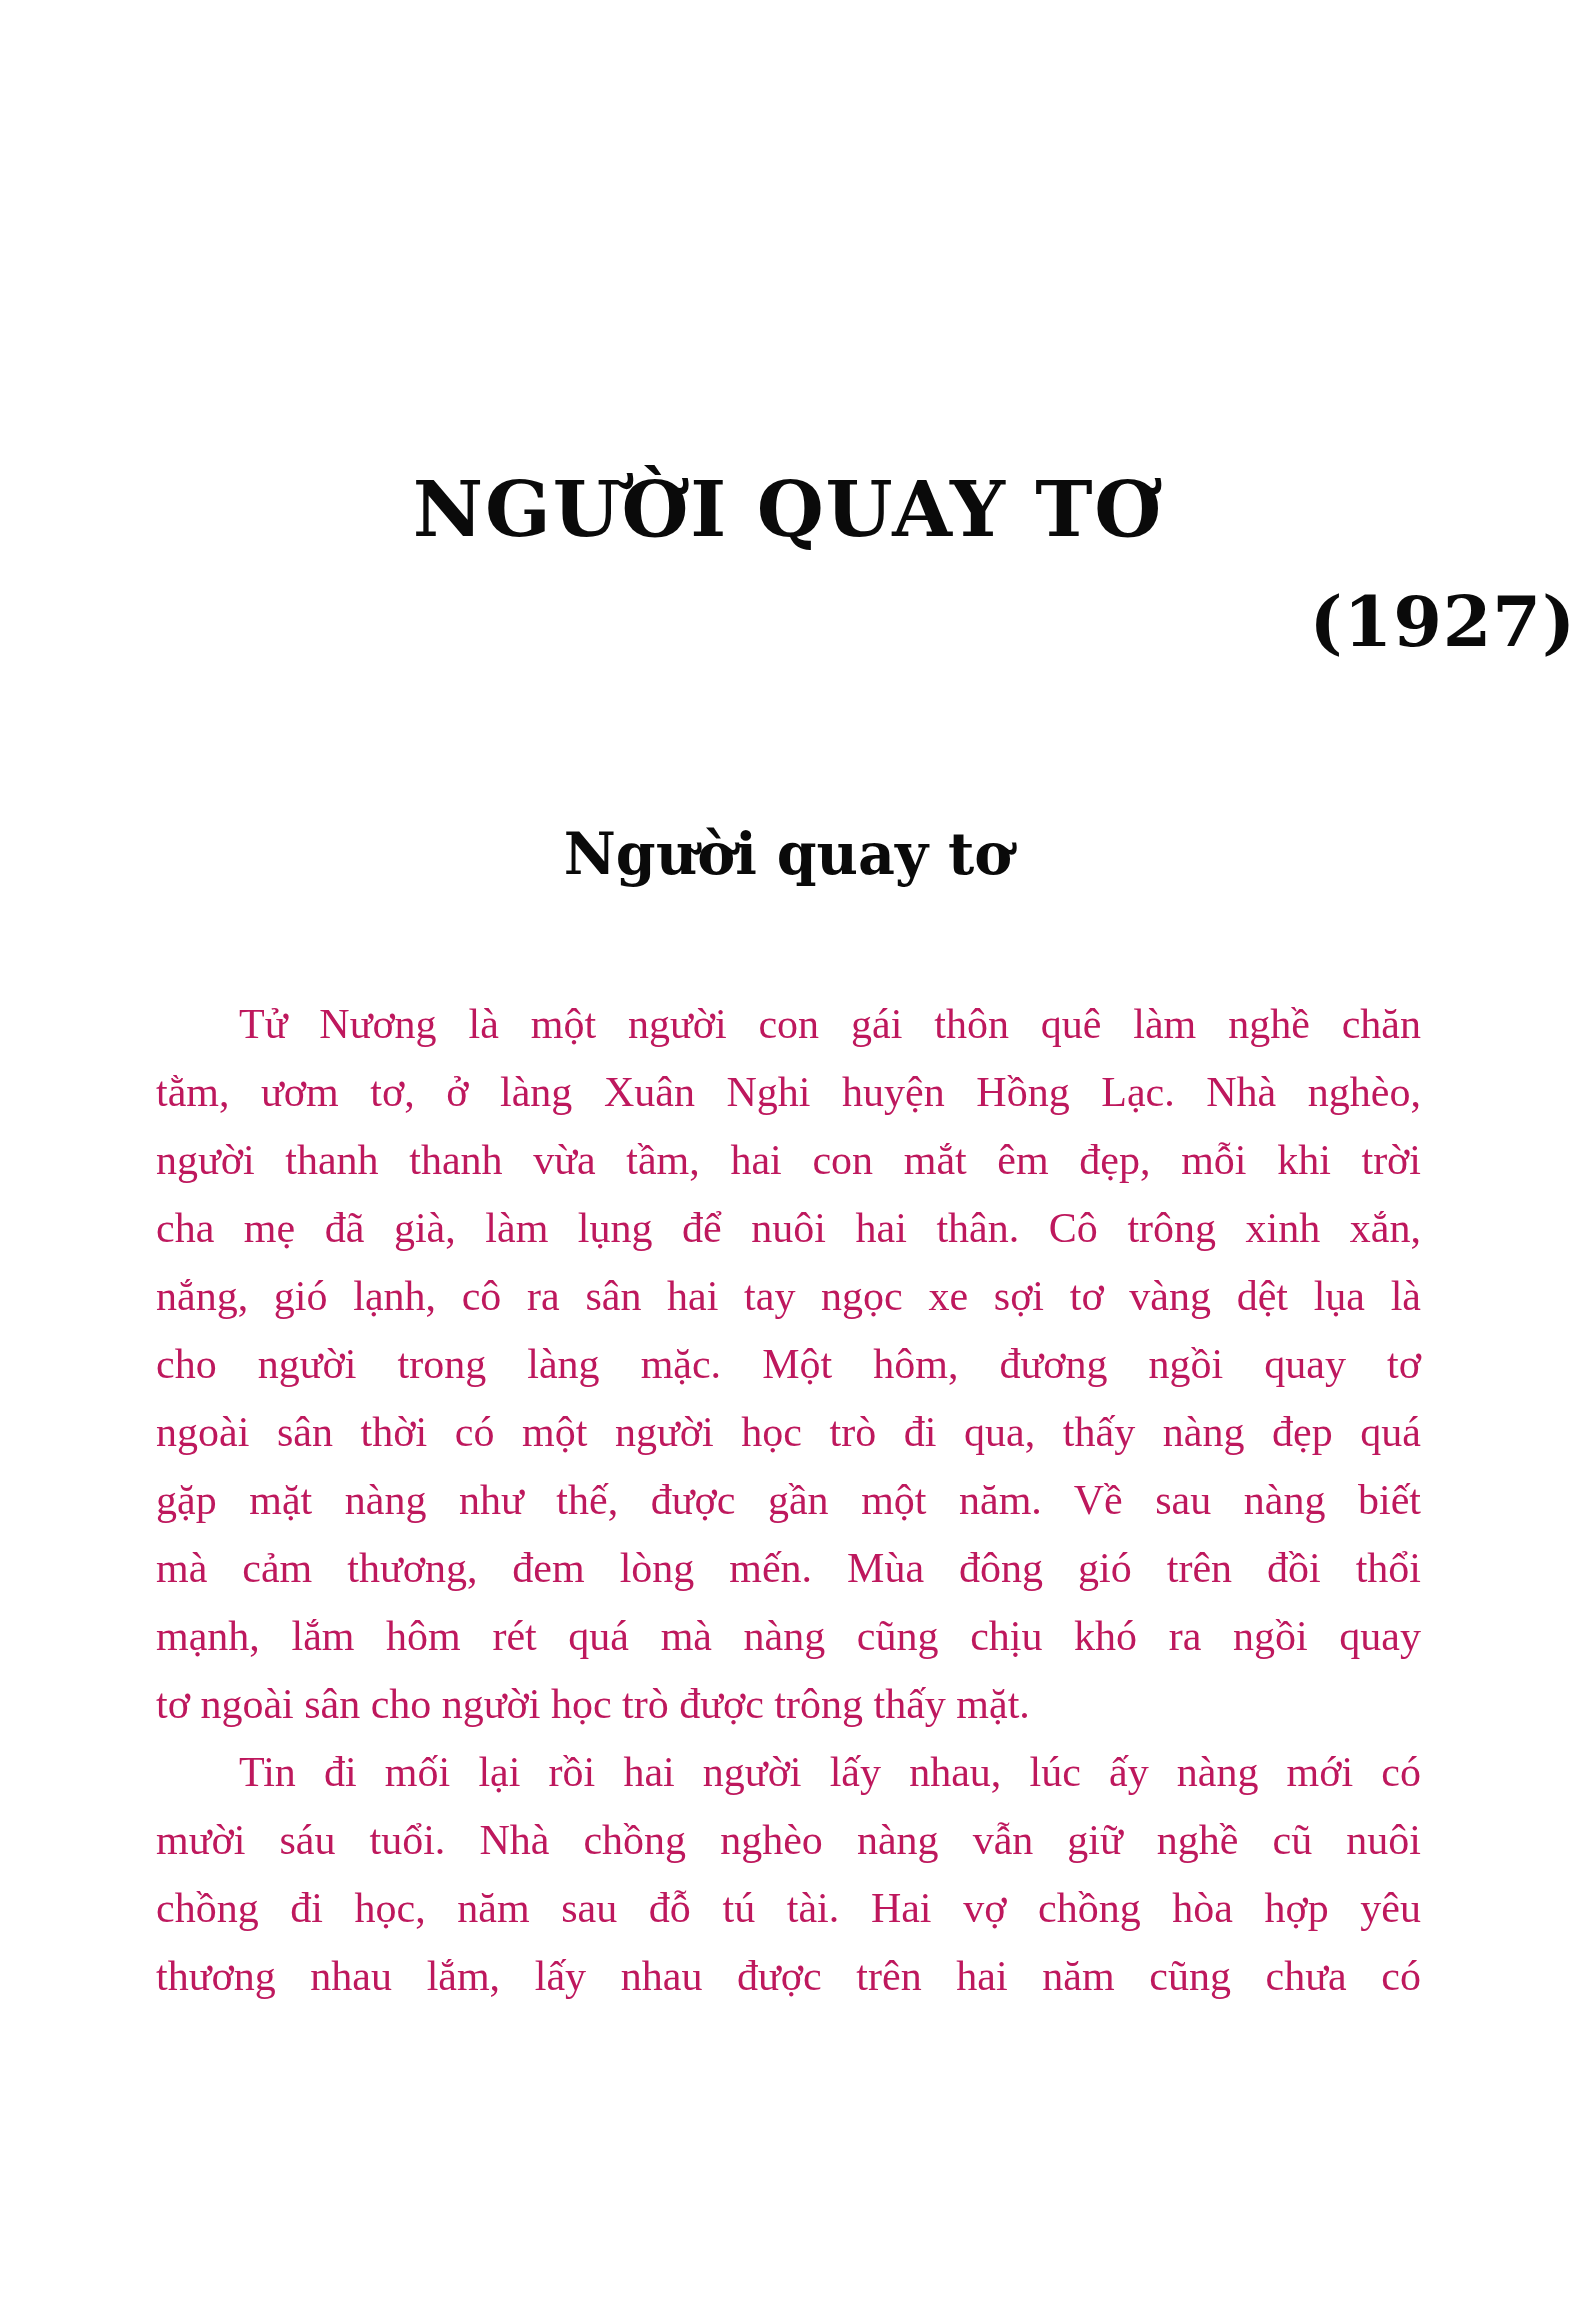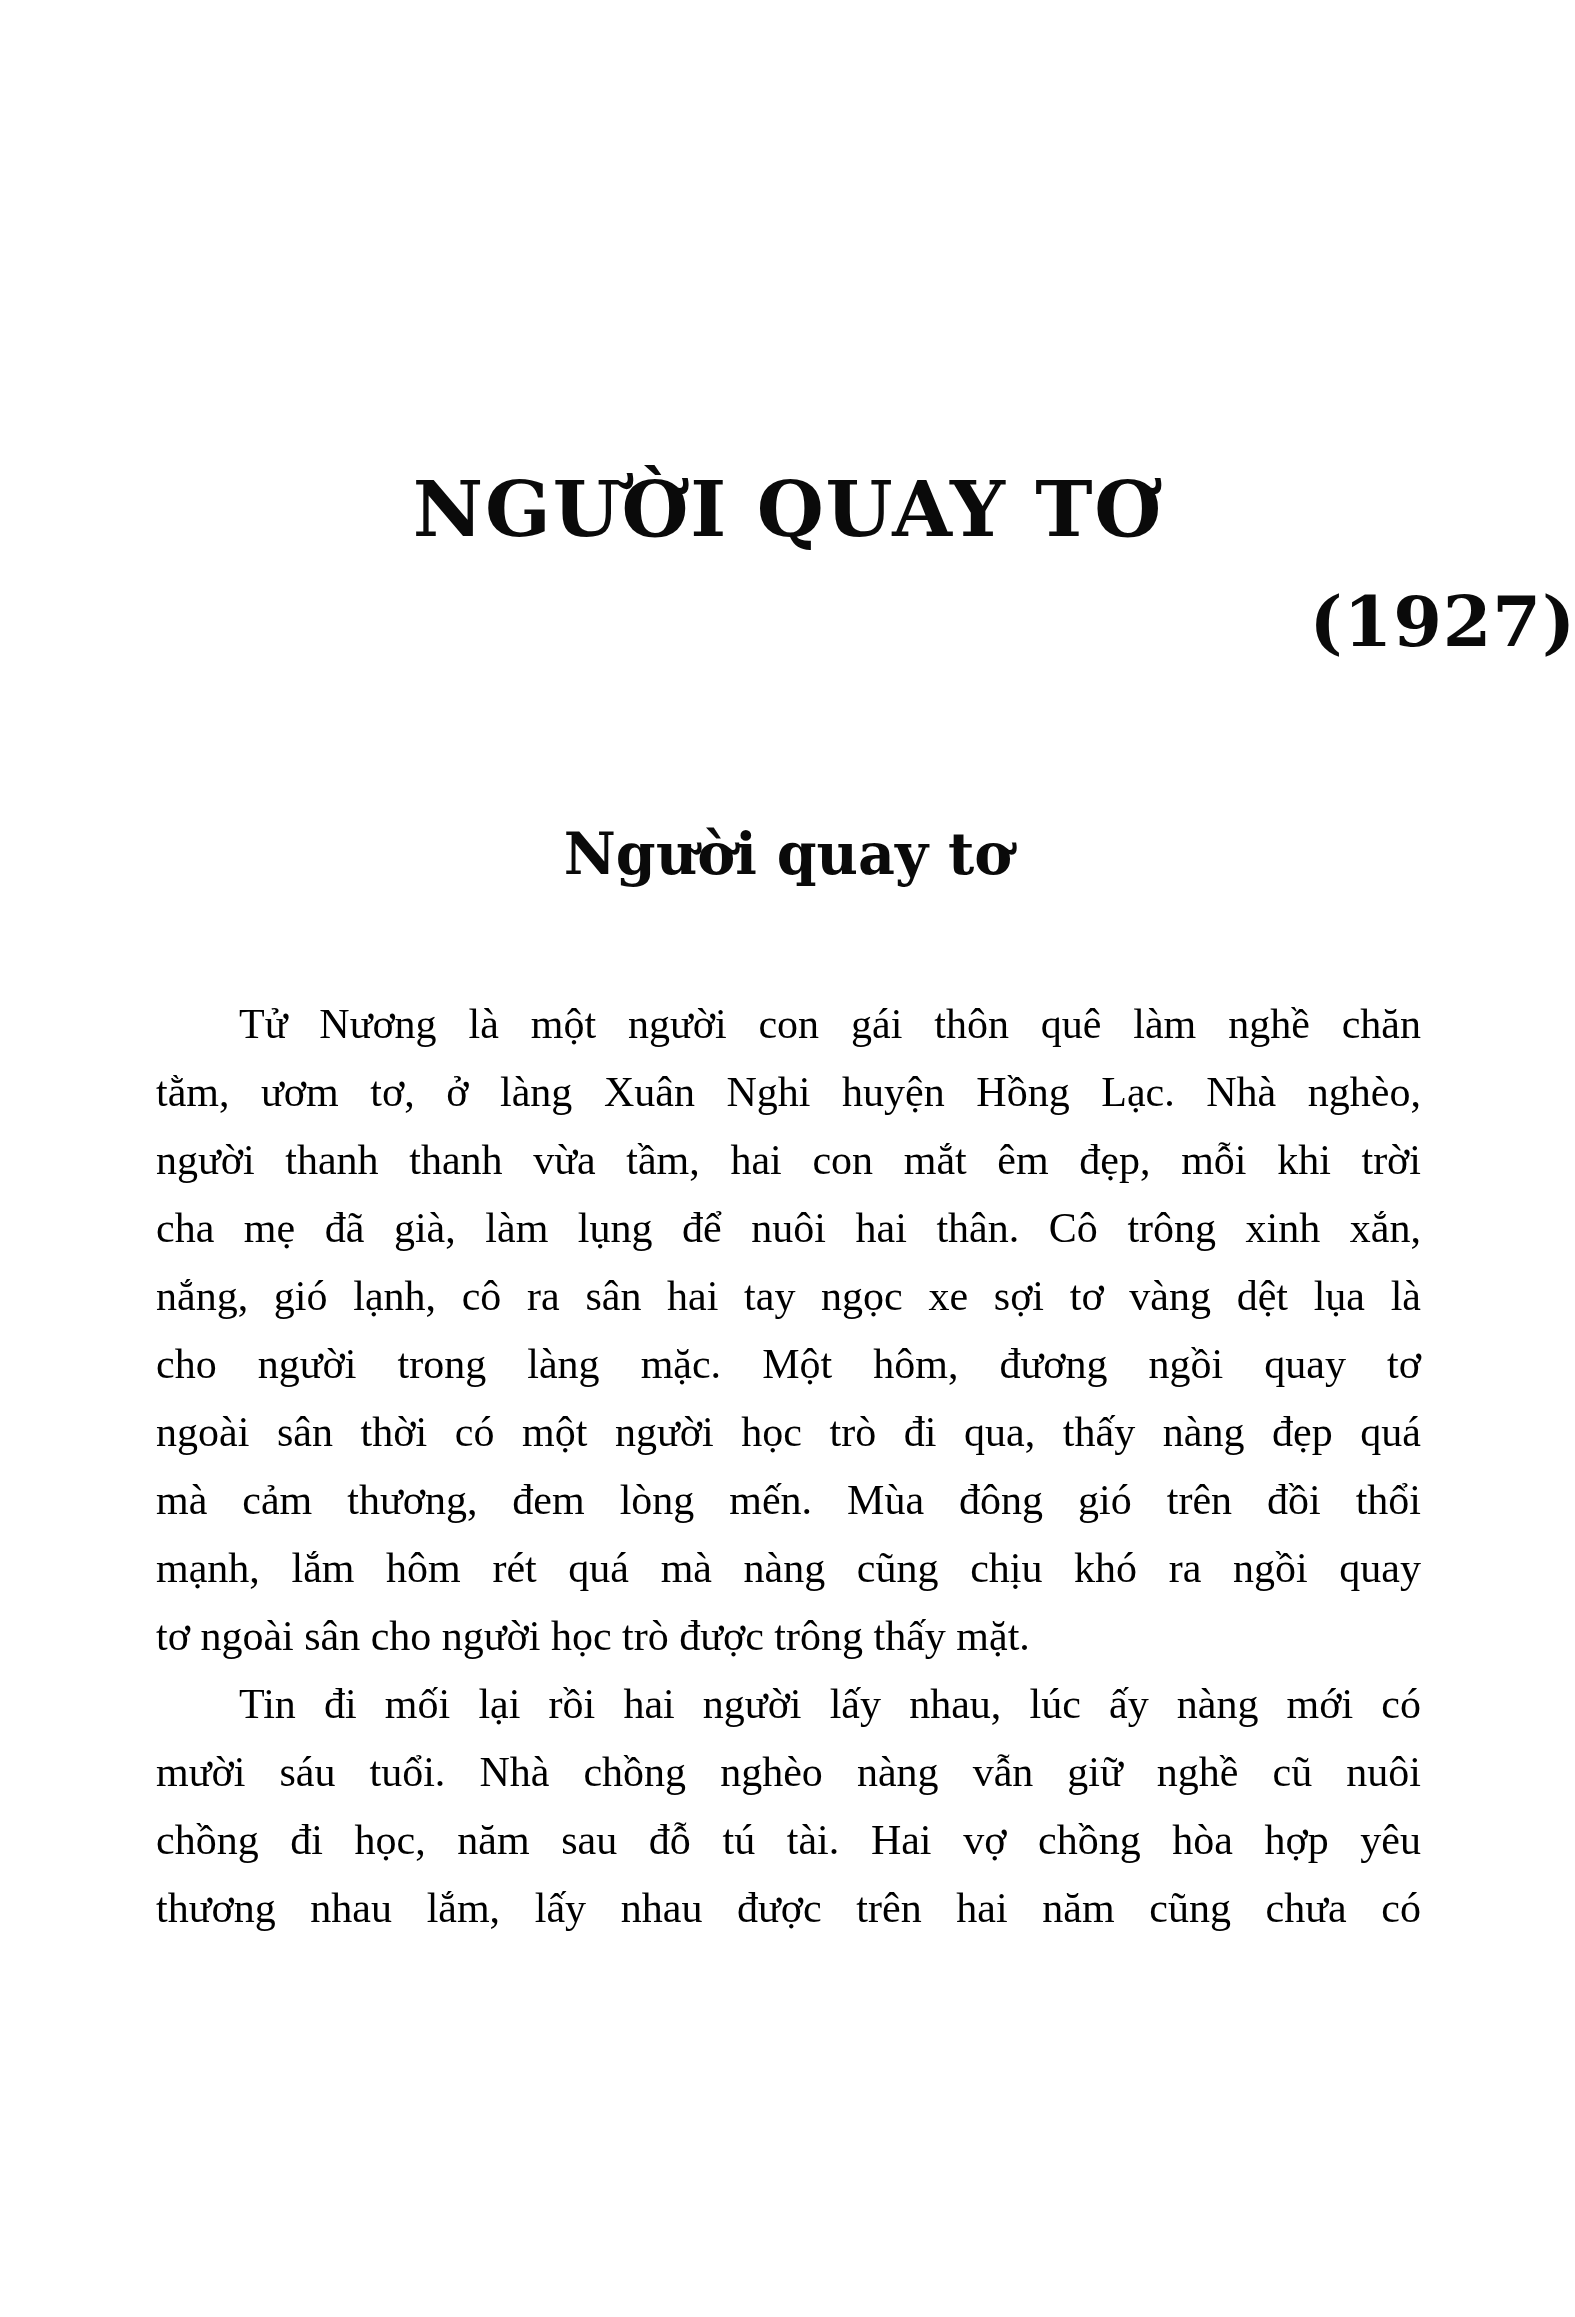--- a/index.html
+++ b/index.html
@@ -53,21 +53,21 @@
     font-size: 57px;
     color: #0a0a0a;
   }
   .body-text {
     position: absolute;
     top: 990px;
     left: 156px;
     width: 1265px;
     font-size: 42px;
     line-height: 68px;
-    color: #000000;
+    color: #be185d;
   }
   .paragraph {
     margin: 0;
   }
   .line {
     text-align: justify;
     text-align-last: justify;
     white-space: normal;
   }
   .line.indent {
@@ -92,20 +92,21 @@
   <div class="body-text">
 
     <div class="paragraph">
       <div class="line indent">Tử Nương là một người con gái thôn quê làm nghề chăn</div>
       <div class="line">tằm, ươm tơ, ở làng Xuân Nghi huyện Hồng Lạc. Nhà nghèo,</div>
       <div class="line">người thanh thanh vừa tầm, hai con mắt êm đẹp, mỗi khi trời</div>
       <div class="line">cha mẹ đã già, làm lụng để nuôi hai thân. Cô trông xinh xắn,</div>
       <div class="line">nắng, gió lạnh, cô ra sân hai tay ngọc xe sợi tơ vàng dệt lụa là</div>
       <div class="line">cho người trong làng mặc. Một hôm, đương ngồi quay tơ</div>
       <div class="line">ngoài sân thời có một người học trò đi qua, thấy nàng đẹp quá</div>
+      <div class="line">gặp mặt nàng như thế, được gần một năm. Về sau nàng biết</div>
       <div class="line">mà cảm thương, đem lòng mến. Mùa đông gió trên đồi thổi</div>
       <div class="line">mạnh, lắm hôm rét quá mà nàng cũng chịu khó ra ngồi quay</div>
       <div class="line last">tơ ngoài sân cho người học trò được trông thấy mặt.</div>
     </div>
 
     <div class="paragraph">
       <div class="line indent">Tin đi mối lại rồi hai người lấy nhau, lúc ấy nàng mới có</div>
       <div class="line">mười sáu tuổi. Nhà chồng nghèo nàng vẫn giữ nghề cũ nuôi</div>
       <div class="line">chồng đi học, năm sau đỗ tú tài. Hai vợ chồng hòa hợp yêu</div>
       <div class="line">thương nhau lắm, lấy nhau được trên hai năm cũng chưa có</div>

